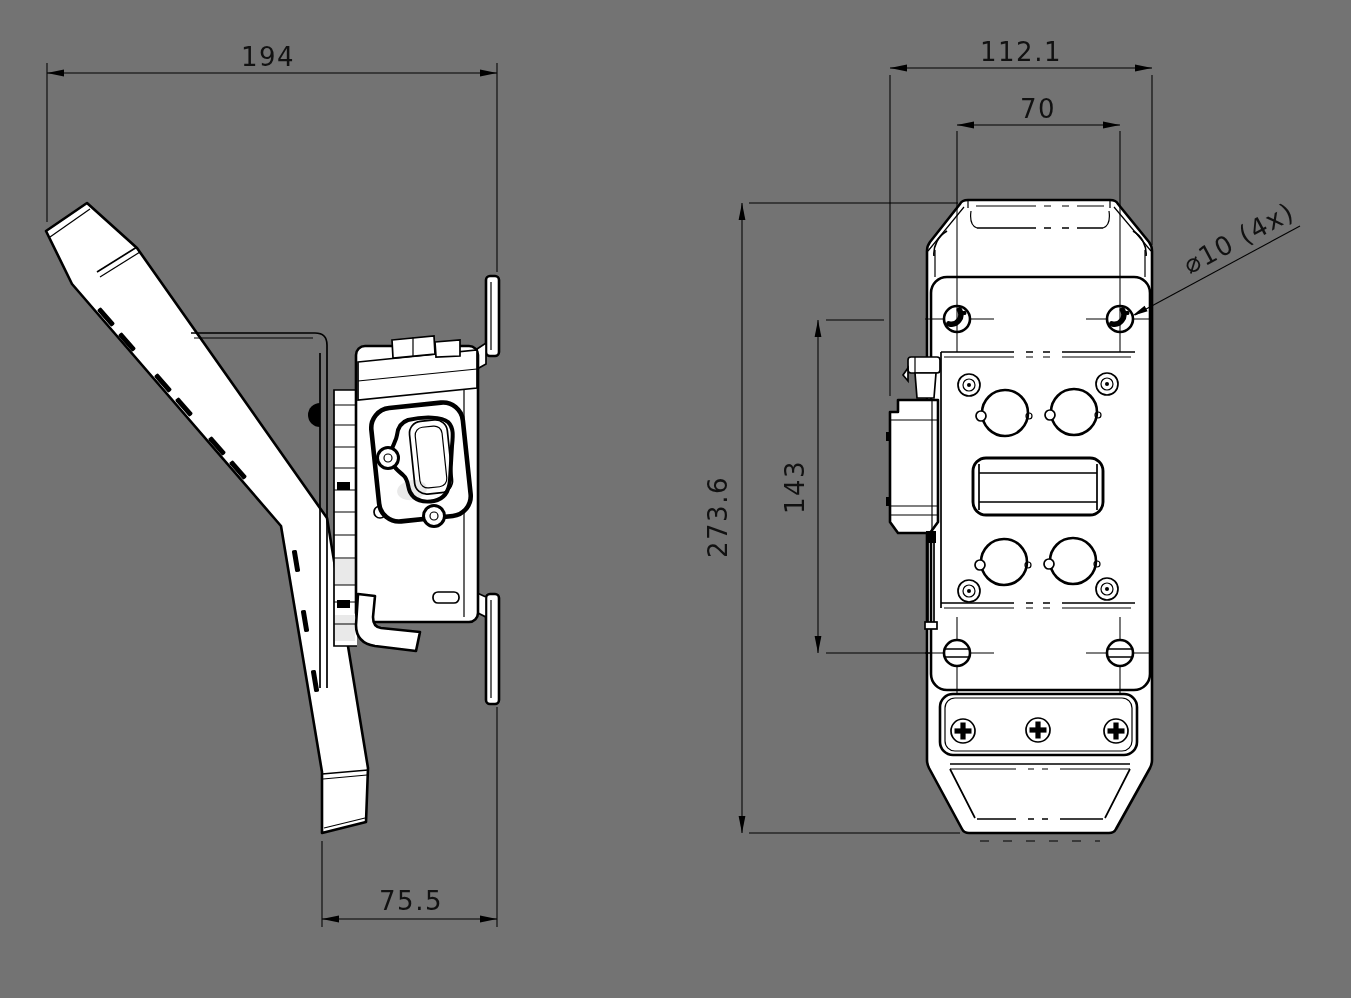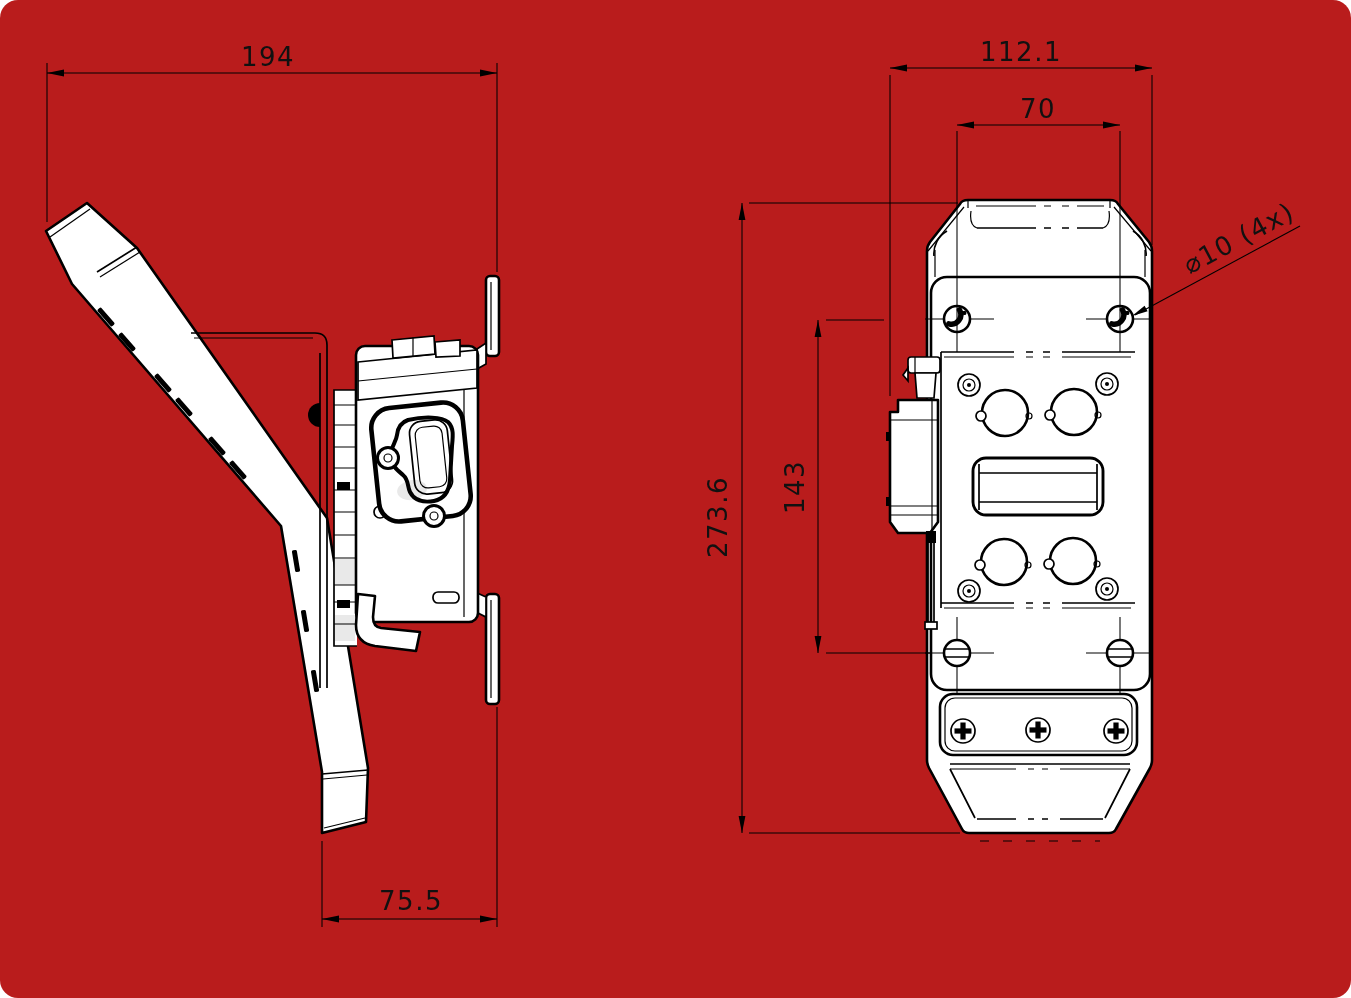--- a/index.html
+++ b/index.html
@@ -1,16 +1,16 @@
 <!DOCTYPE html>
 <html><head>
 <meta charset="utf-8">
 <style>
   html,body{margin:0;padding:0;background:#fff;}
-  .stage{position:relative;width:1351px;height:998px;background:#b91c1c;overflow:hidden;border-radius:18px;}
+  .stage{position:relative;width:1351px;height:998px;background:#737373;overflow:hidden;}
   svg{display:block;}
   .s1w{fill:#fff;stroke:#000;stroke-width:2.6;stroke-linejoin:round;}
   .s2{fill:none;stroke:#000;stroke-width:1.7;}
   .s2w{fill:#fff;stroke:#000;stroke-width:1.7;}
   .s3{fill:none;stroke:#000;stroke-width:1.2;}
   .s4{fill:#fff;stroke:#000;stroke-width:4.6;stroke-linejoin:round;}
   .sd{fill:none;stroke:#000;stroke-width:1.05;}
   .blk{fill:#000;stroke:none;}
   .gry{fill:#e9e9e9;stroke:none;}
   .arw{fill:#000;stroke:none;}

